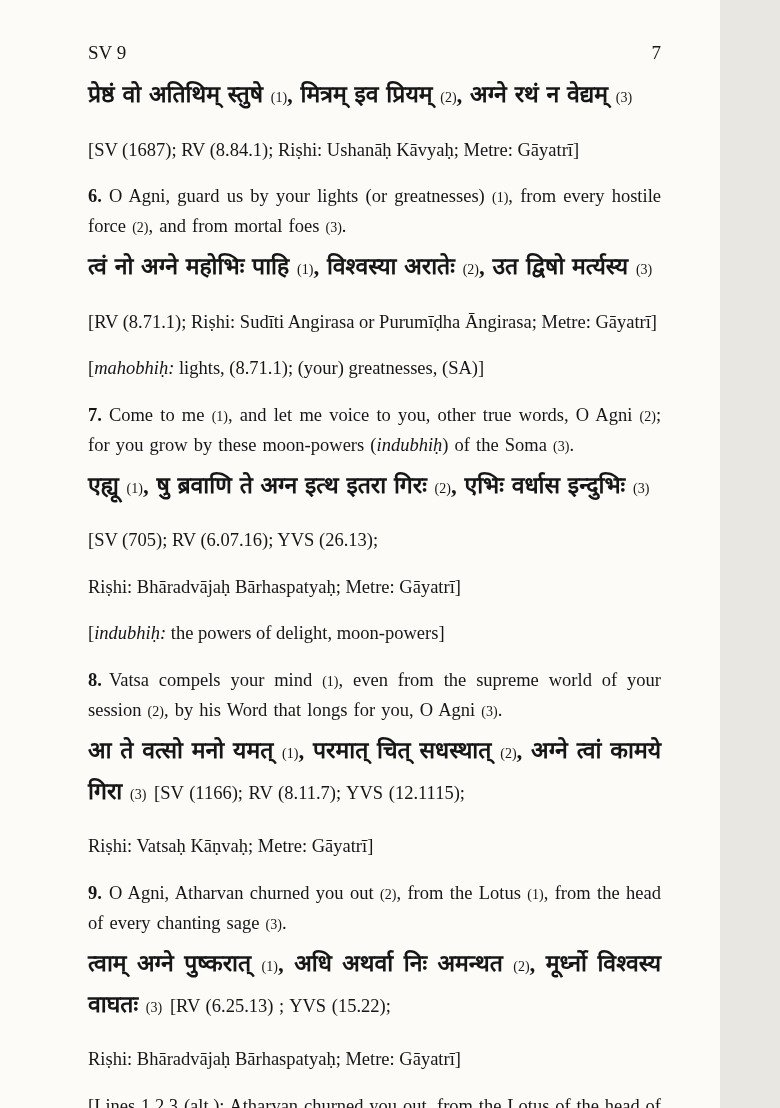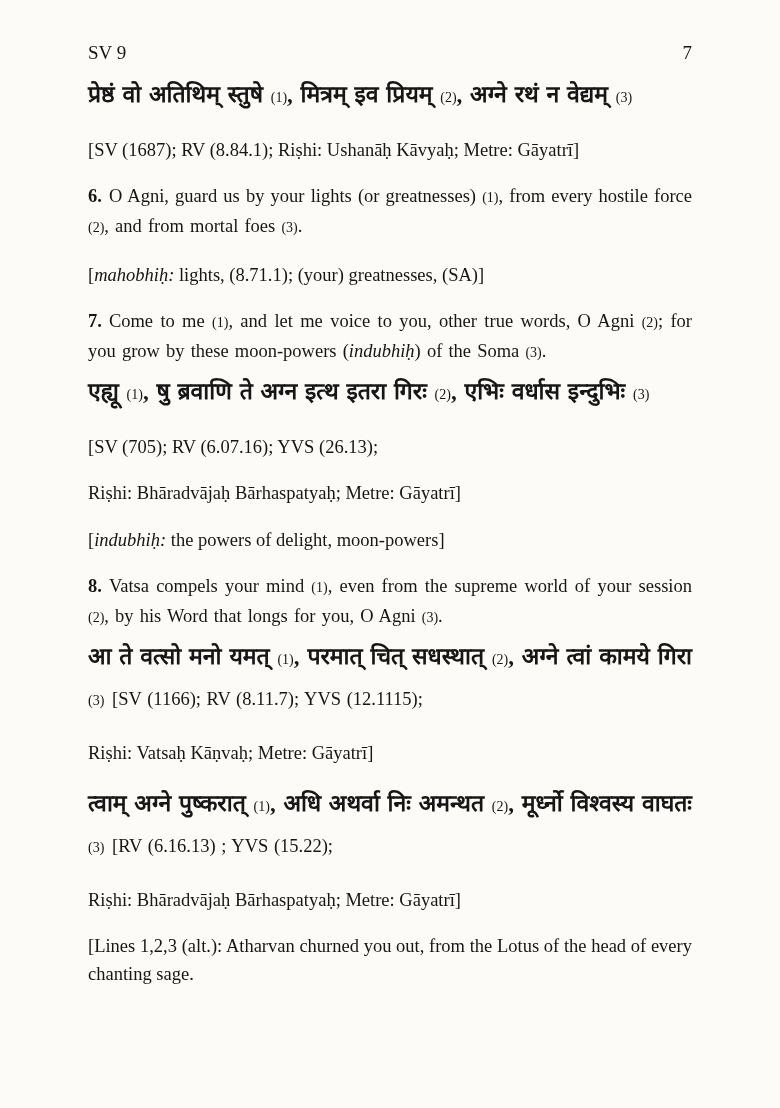--- a/index.html
+++ b/index.html
@@ -2,28 +2,28 @@
 <html><head>
 <meta charset="utf-8">
 <style>
   html, body {
     margin: 0;
     padding: 0;
     background: #e9e7e2;
   }
   .sheet {
     position: relative;
-    width: 780px;
+    width: 720px;
     height: 1108px;
     background: #fcfbf8;
     color: #161616;
     font-family: "Liberation Serif", "DejaVu Serif", serif;
     overflow: hidden;
     box-sizing: border-box;
-    padding: 42px 88px 0 88px;
+    padding: 42px 59px 0 88px;
   }
   .header-row {
     display: flex;
     justify-content: space-between;
     align-items: baseline;
     font-size: 19px;
     margin-bottom: 4px;
   }
   .mantra {
     font-size: 23px;
@@ -68,29 +68,32 @@
 
   <div class="header-row">
     <span>SV 9</span>
     <span>7</span>
   </div>
 
   <p class="mantra first"><span class="dev wrapnums">प्रेष्ठं वो अतिथिम् स्तुषे <span class="vnum">(1)</span>, मित्रम् इव प्रियम् <span class="vnum">(2)</span>, अग्ने रथं न वेद्यम् <span class="vnum">(3)</span></span></p>
   <p class="ref">[SV (1687); RV (8.84.1); Riṣhi: Ushanāḥ Kāvyaḥ; Metre: Gāyatrī]</p>
 
   <p class="para"><span class="num">6.</span><span class="wrapnums">O Agni, guard us by your lights (or greatnesses) <span class="vnum">(1)</span>, from every hostile force <span class="vnum">(2)</span>, and from mortal foes <span class="vnum">(3)</span>.</span></p>
+  <p class="mantra"><span class="dev wrapnums">त्वं नो अग्ने महोभिः पाहि <span class="vnum">(1)</span>, विश्वस्या अरातेः <span class="vnum">(2)</span>, उत द्विषो मर्त्यस्य <span class="vnum">(3)</span></span></p>
+  <p class="ref">[RV (8.71.1); Riṣhi: Sudīti Angirasa or Purumīḍha Āngirasa; Metre: Gāyatrī]</p>
   <p class="note"><span>[</span><span class="italic">mahobhiḥ:</span><span> lights, (8.71.1); (your) greatnesses, (SA)]</span></p>
 
   <p class="para"><span class="num">7.</span><span class="wrapnums">Come to me <span class="vnum">(1)</span>, and let me voice to you, other true words, O Agni <span class="vnum">(2)</span>; for you grow by these moon-powers (</span><span class="italic">indubhiḥ</span><span class="wrapnums">) of the Soma <span class="vnum">(3)</span>.</span></p>
   <p class="mantra"><span class="dev wrapnums">एह्यू <span class="vnum">(1)</span>, षु ब्रवाणि ते अग्न इत्थ इतरा गिरः <span class="vnum">(2)</span>, एभिः वर्धास इन्दुभिः <span class="vnum">(3)</span></span></p>
   <p class="ref">[SV (705); RV (6.07.16); YVS (26.13);</p>
   <p class="ref">Riṣhi: Bhāradvājaḥ Bārhaspatyaḥ; Metre: Gāyatrī]</p>
   <p class="note"><span>[</span><span class="italic">indubhiḥ:</span><span> the powers of delight, moon-powers]</span></p>
 
   <p class="para"><span class="num">8.</span><span class="wrapnums">Vatsa compels your mind <span class="vnum">(1)</span>, even from the supreme world of your session <span class="vnum">(2)</span>, by his Word that longs for you, O Agni <span class="vnum">(3)</span>.</span></p>
   <p class="mantra"><span class="dev wrapnums">आ ते वत्सो मनो यमत् <span class="vnum">(1)</span>, परमात् चित् सधस्थात् <span class="vnum">(2)</span>, अग्ने त्वां कामये गिरा <span class="vnum">(3)</span></span> <span class="tail">[SV (1166); RV (8.11.7); YVS (12.1115);</span></p>
   <p class="ref">Riṣhi: Vatsaḥ Kāṇvaḥ; Metre: Gāyatrī]</p>
 
-  <p class="mantra"><span class="dev wrapnums">त्वाम् अग्ने पुष्करात् <span class="vnum">(1)</span>, अधि अथर्वा निः अमन्थत <span class="vnum">(2)</span>, मूर्ध्नो विश्वस्य वाघतः <span class="vnum">(3)</span></span> <span class="tail">[RV (6.16.13) ; YVS (15.22);</span></p>
+  <p class="para"><span class="num">9.</span><span class="wrapnums">O Agni, Atharvan churned you out <span class="vnum">(2)</span>, from the Lotus <span class="vnum">(1)</span>, from the head of every chanting sage <span class="vnum">(3)</span>.</span></p>
+  <p class="mantra"><span class="dev wrapnums">त्वाम् अग्ने पुष्करात् <span class="vnum">(1)</span>, अधि अथर्वा निः अमन्थत <span class="vnum">(2)</span>, मूर्ध्नो विश्वस्य वाघतः <span class="vnum">(3)</span></span> <span class="tail">[RV (6.25.13) ; YVS (15.22);</span></p>
   <p class="ref">Riṣhi: Bhāradvājaḥ Bārhaspatyaḥ; Metre: Gāyatrī]</p>
   <p class="note">[Lines 1,2,3 (alt.): Atharvan churned you out, from the Lotus of the head of every chanting sage.</p>
 
 </div>
 
 </body></html>

